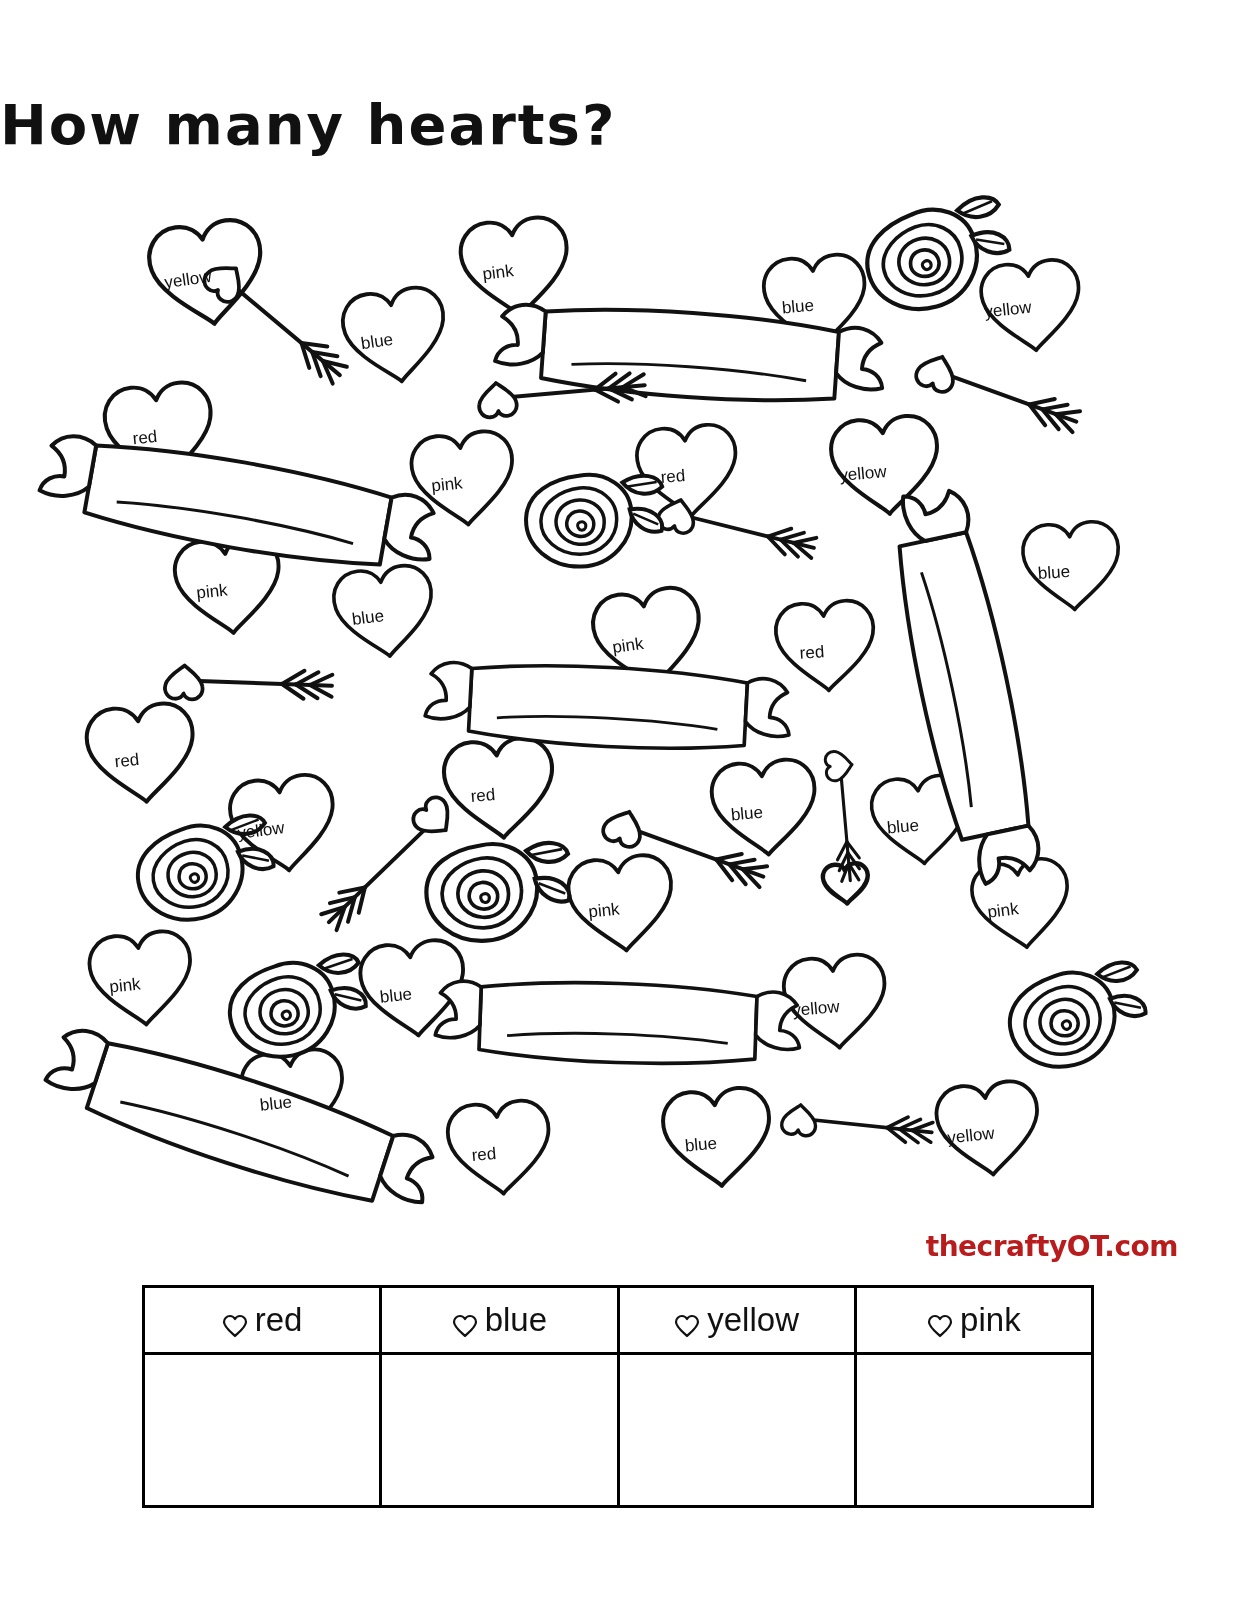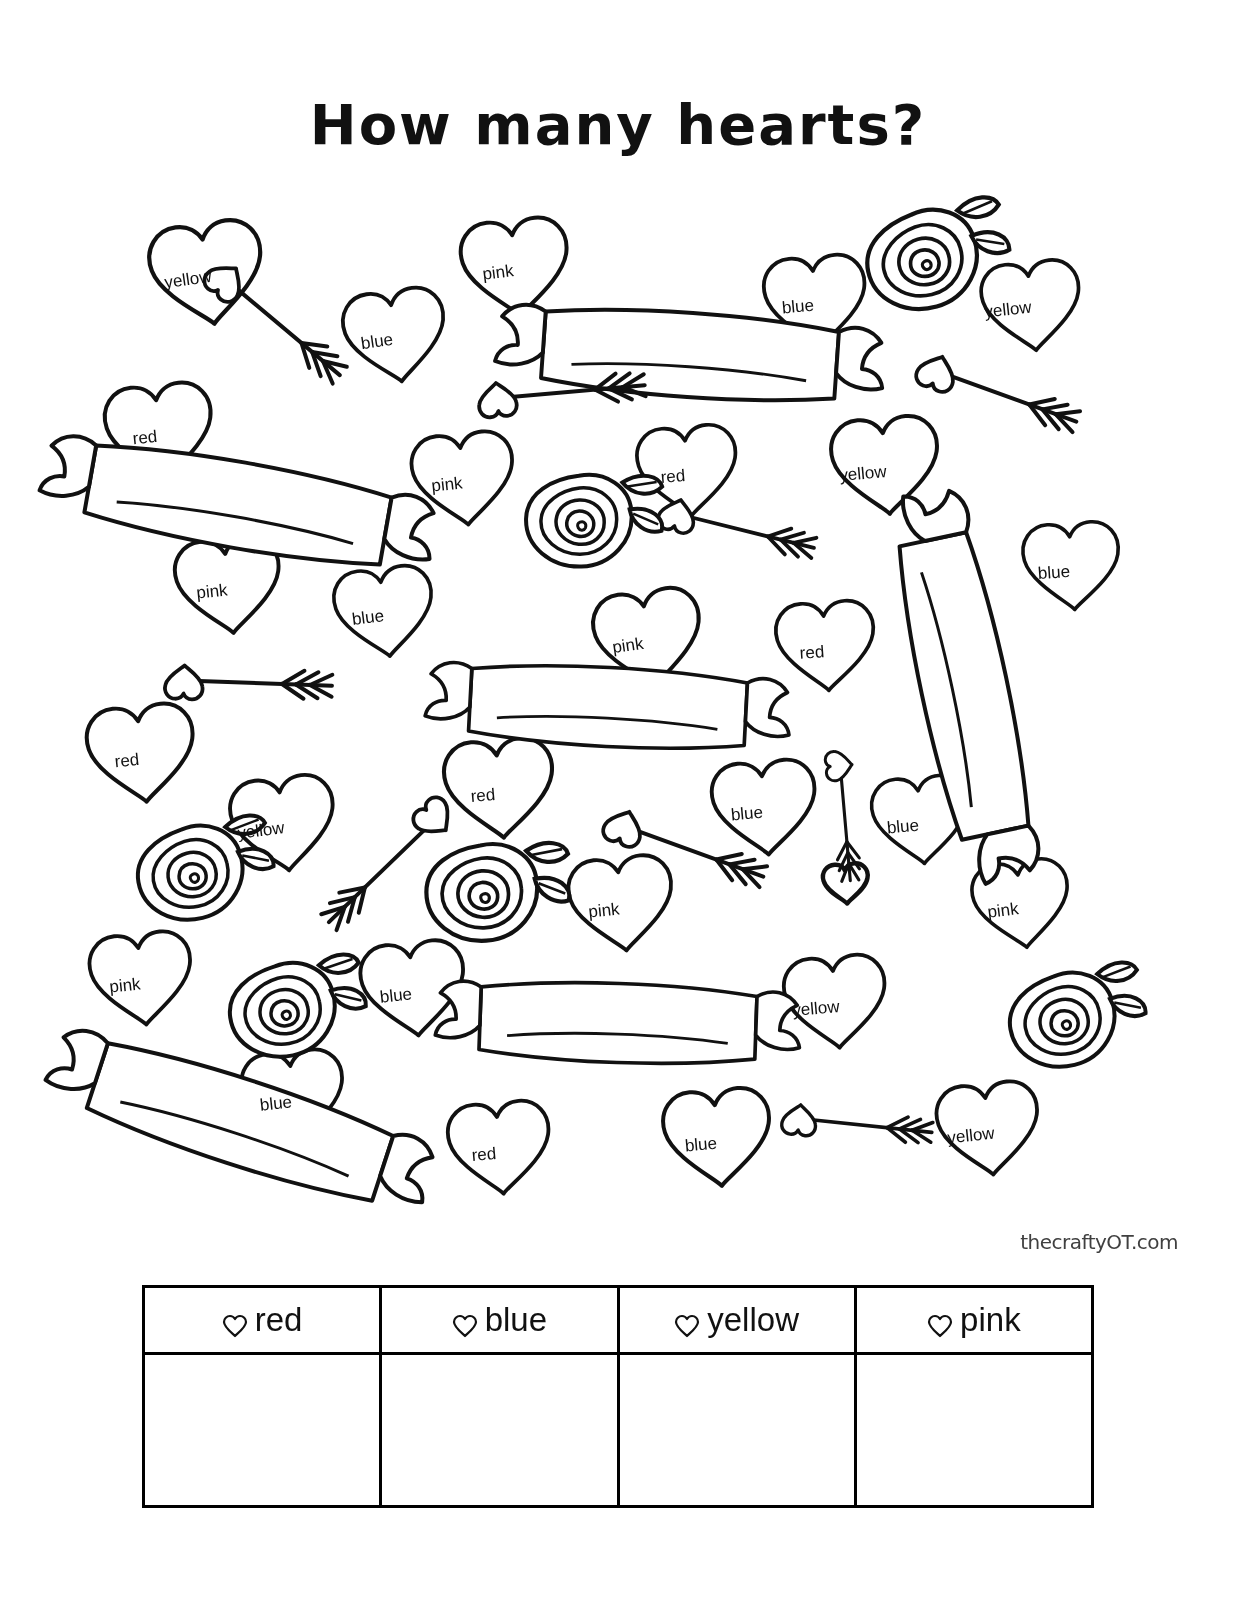--- a/index.html
+++ b/index.html
@@ -20,21 +20,21 @@
     position: absolute;
     inset: 0;
   }
 
   
   .title {
     position: absolute;
     top: 92px;
     left: 0;
     width: 100%;
-    text-align: center;
+    text-align: left;
     font-family: "DejaVu Sans", sans-serif;
     font-size: 56px;
     font-weight: 700;
     letter-spacing: 2px;
     color: #111;
   }
 
   
   #art {
     position: absolute;
@@ -54,24 +54,24 @@
     white-space: nowrap;
     transform-origin: center center;
   }
 
   
   .credit {
     position: absolute;
     right: 58px;
     top: 1230px;
     font-family: "DejaVu Sans", sans-serif;
-    font-weight: 400;
-    font-size: 20px;
+    font-weight: 700;
+    font-size: 28px;
     letter-spacing: -0.5px;
-    color: #404040;
+    color: #b91c1c;
   }
 
   
   .tally-table {
     position: absolute;
     left: 142px;
     top: 1285px;
     width: 952px;
     border-collapse: collapse;
     table-layout: fixed;

